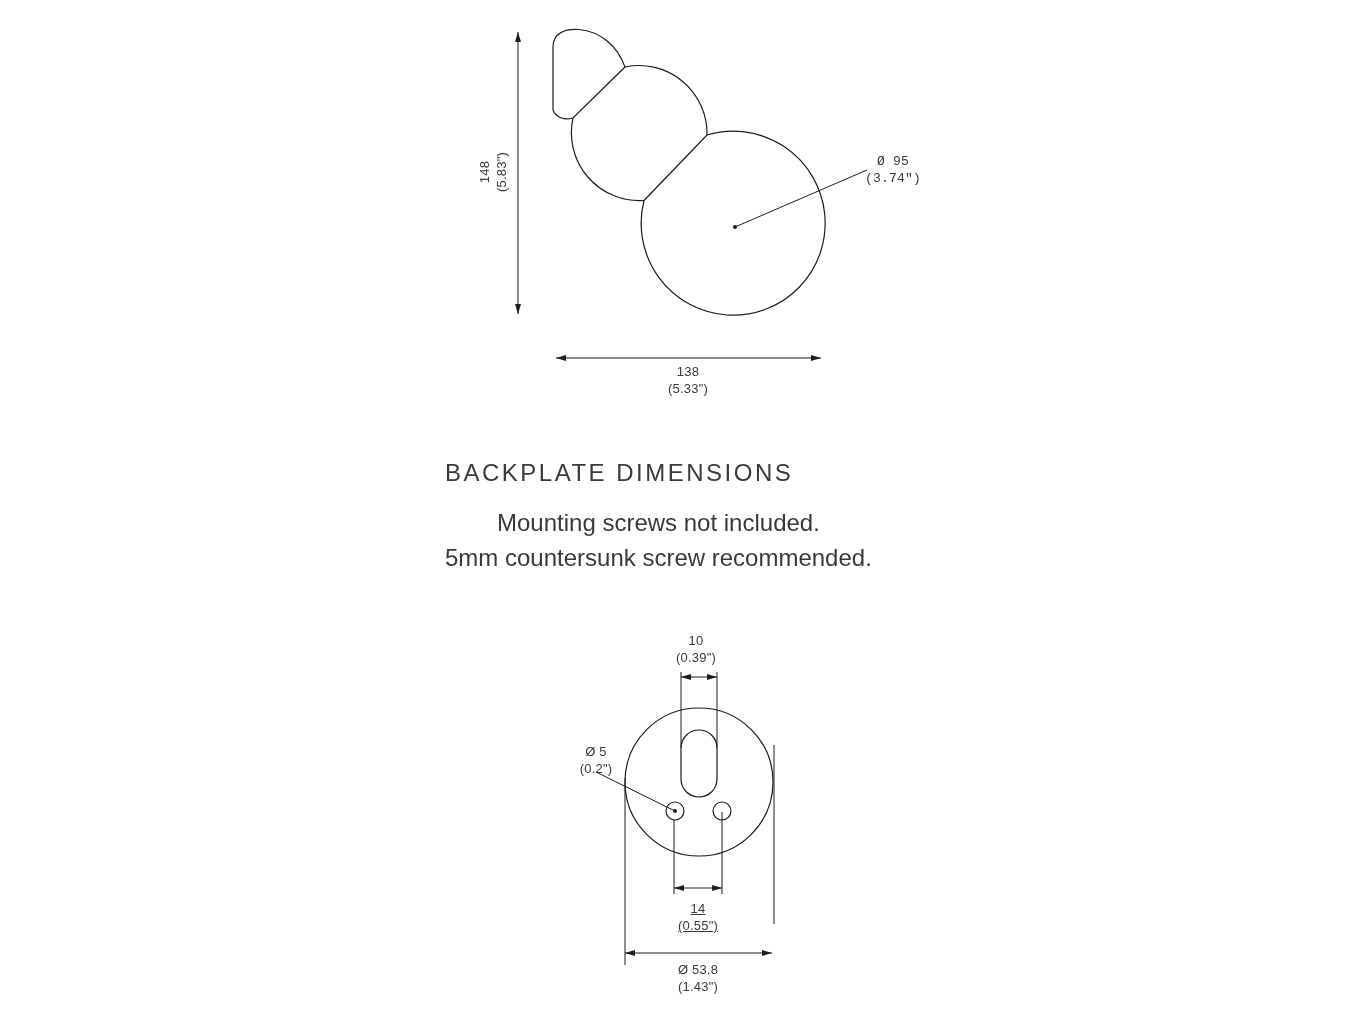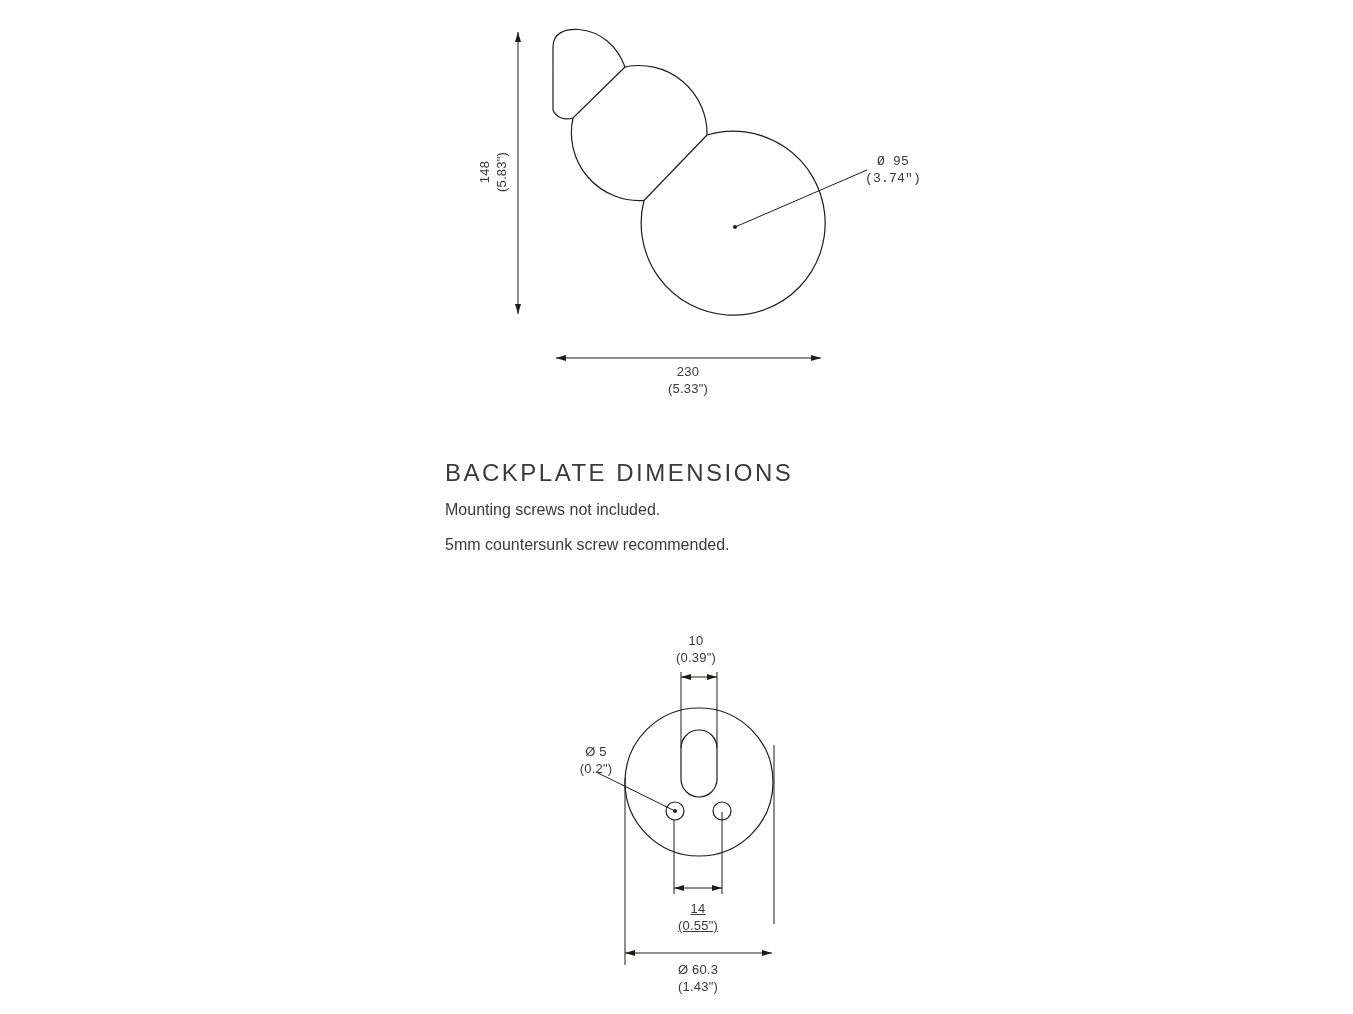--- a/index.html
+++ b/index.html
@@ -38,25 +38,26 @@
     left:445px; top:460px;
     font-size:24px;
     line-height:26px;
     letter-spacing:2.5px;
     color:#3a3a3a;
     white-space:nowrap;
     text-align:right;
   }
   .note-block{
     position:absolute;
-    left:445px; top:492px;
-    font-size:16px;
+    left:445px; top:505px;
+    font-size:24px;
     line-height:35px;
     color:#3a3a3a;
     white-space:nowrap;
+    text-align:center;
   }
 </style>
 </head>
 <body>
 
 <div class="page">
 
   <svg class="figures" viewBox="0 0 1353 1014" xmlns="http://www.w3.org/2000/svg">
     <defs>
       <marker id="ah" viewBox="0 0 10 6" refX="10" refY="3" markerWidth="10" markerHeight="6" markerUnits="userSpaceOnUse" orient="auto-start-reverse">
@@ -99,21 +100,21 @@
       <line class="thin" x1="625" y1="953" x2="772" y2="953" marker-start="url(#ah)" marker-end="url(#ah)"></line>
     </g>
   </svg>
 
   <div class="dim-label rotated" style="left:493px; top:172px;">
     <span class="dim-line">148</span>
     <span class="dim-line">(5.83")</span>
   </div>
 
   <div class="dim-label" style="left:688px; top:380px;">
-    <span class="dim-line">230</span>
+    <span class="dim-line">138</span>
     <span class="dim-line">(5.33")</span>
   </div>
 
   <div class="dim-label" style="left:893px; top:170px;font-family:Liberation Mono, monospace;">
     <span class="dim-line">Ø 95</span>
     <span class="dim-line">(3.74")</span>
   </div>
 
   <div class="section-heading">BACKPLATE DIMENSIONS</div>
 
@@ -131,17 +132,17 @@
     <span class="dim-line">Ø 5</span>
     <span class="dim-line">(0.2")</span>
   </div>
 
   <div class="dim-label" style="left:698px; top:917px;text-decoration:underline;">
     <span class="dim-line">14</span>
     <span class="dim-line">(0.55")</span>
   </div>
 
   <div class="dim-label" style="left:698px; top:978px;">
-    <span class="dim-line">Ø 60.3</span>
+    <span class="dim-line">Ø 53.8</span>
     <span class="dim-line">(1.43")</span>
   </div>
 
 </div>
 
 </body></html>

